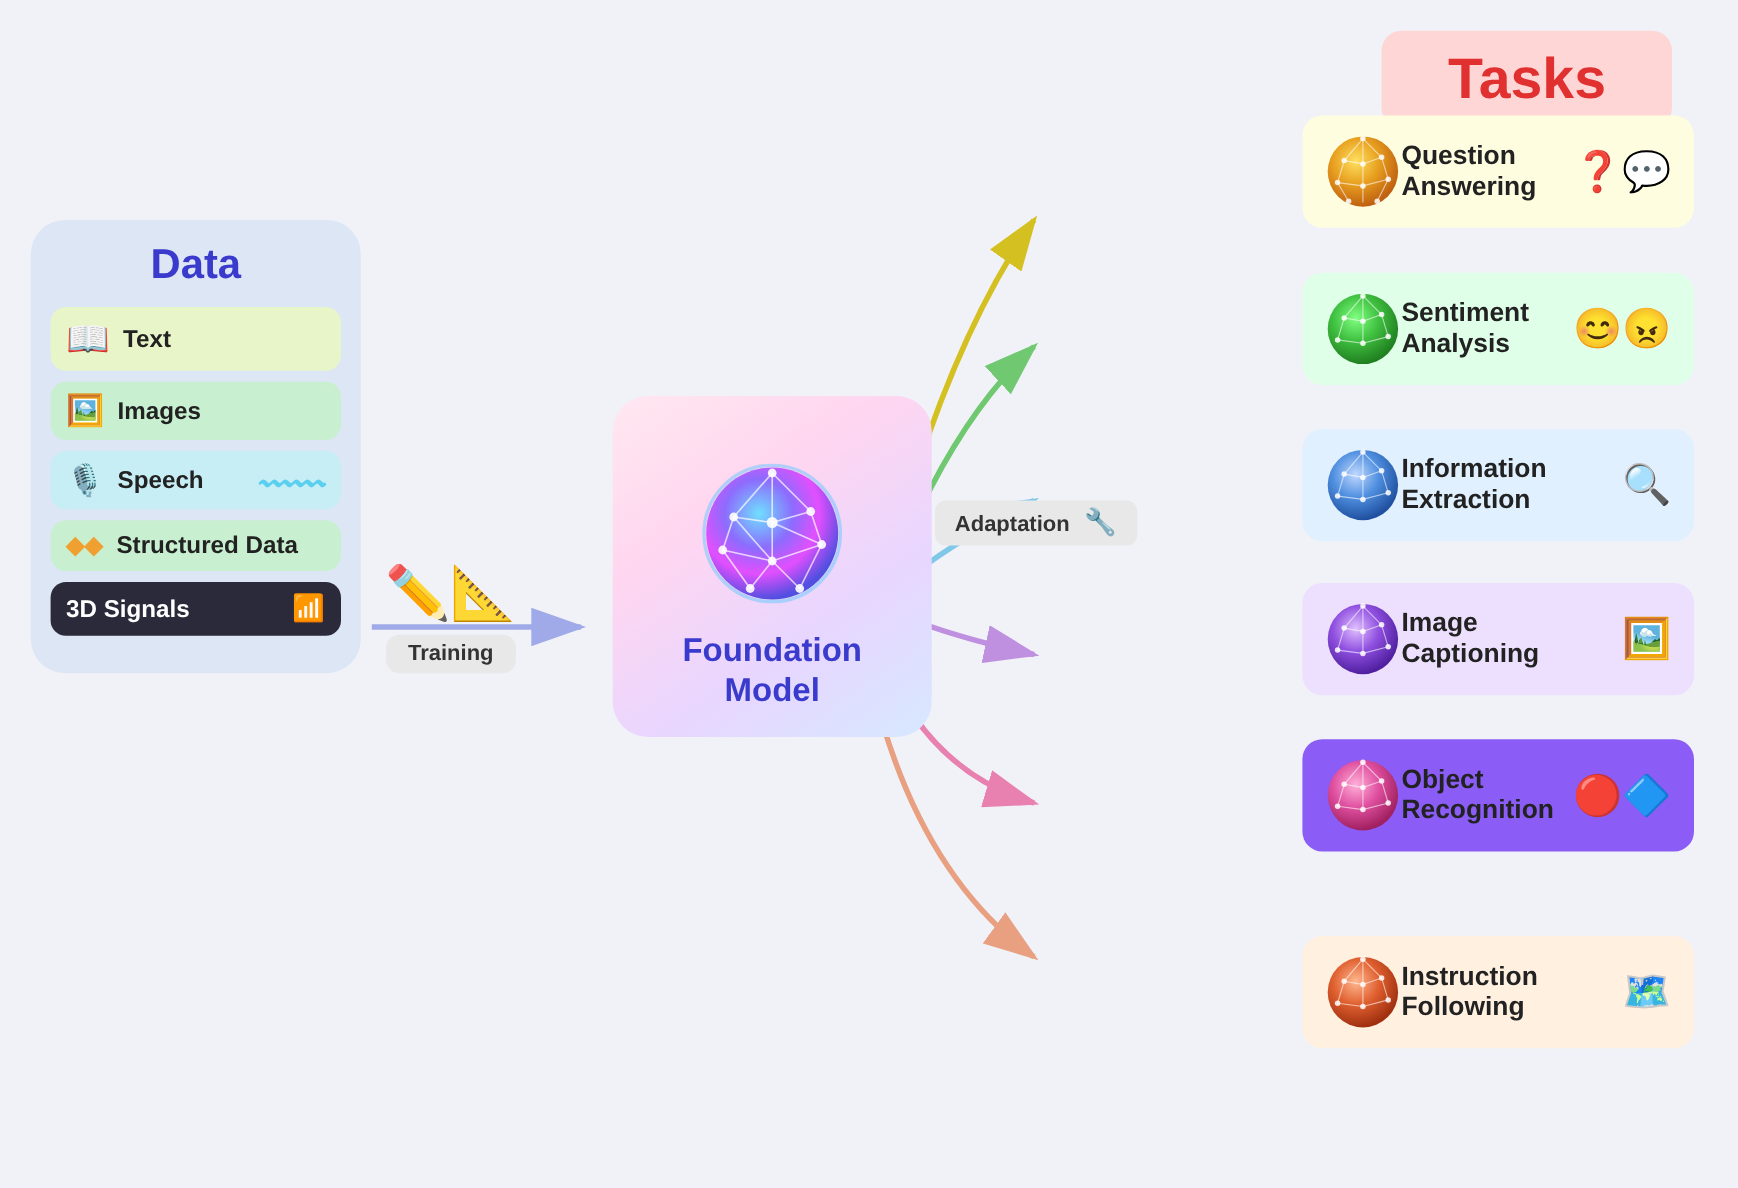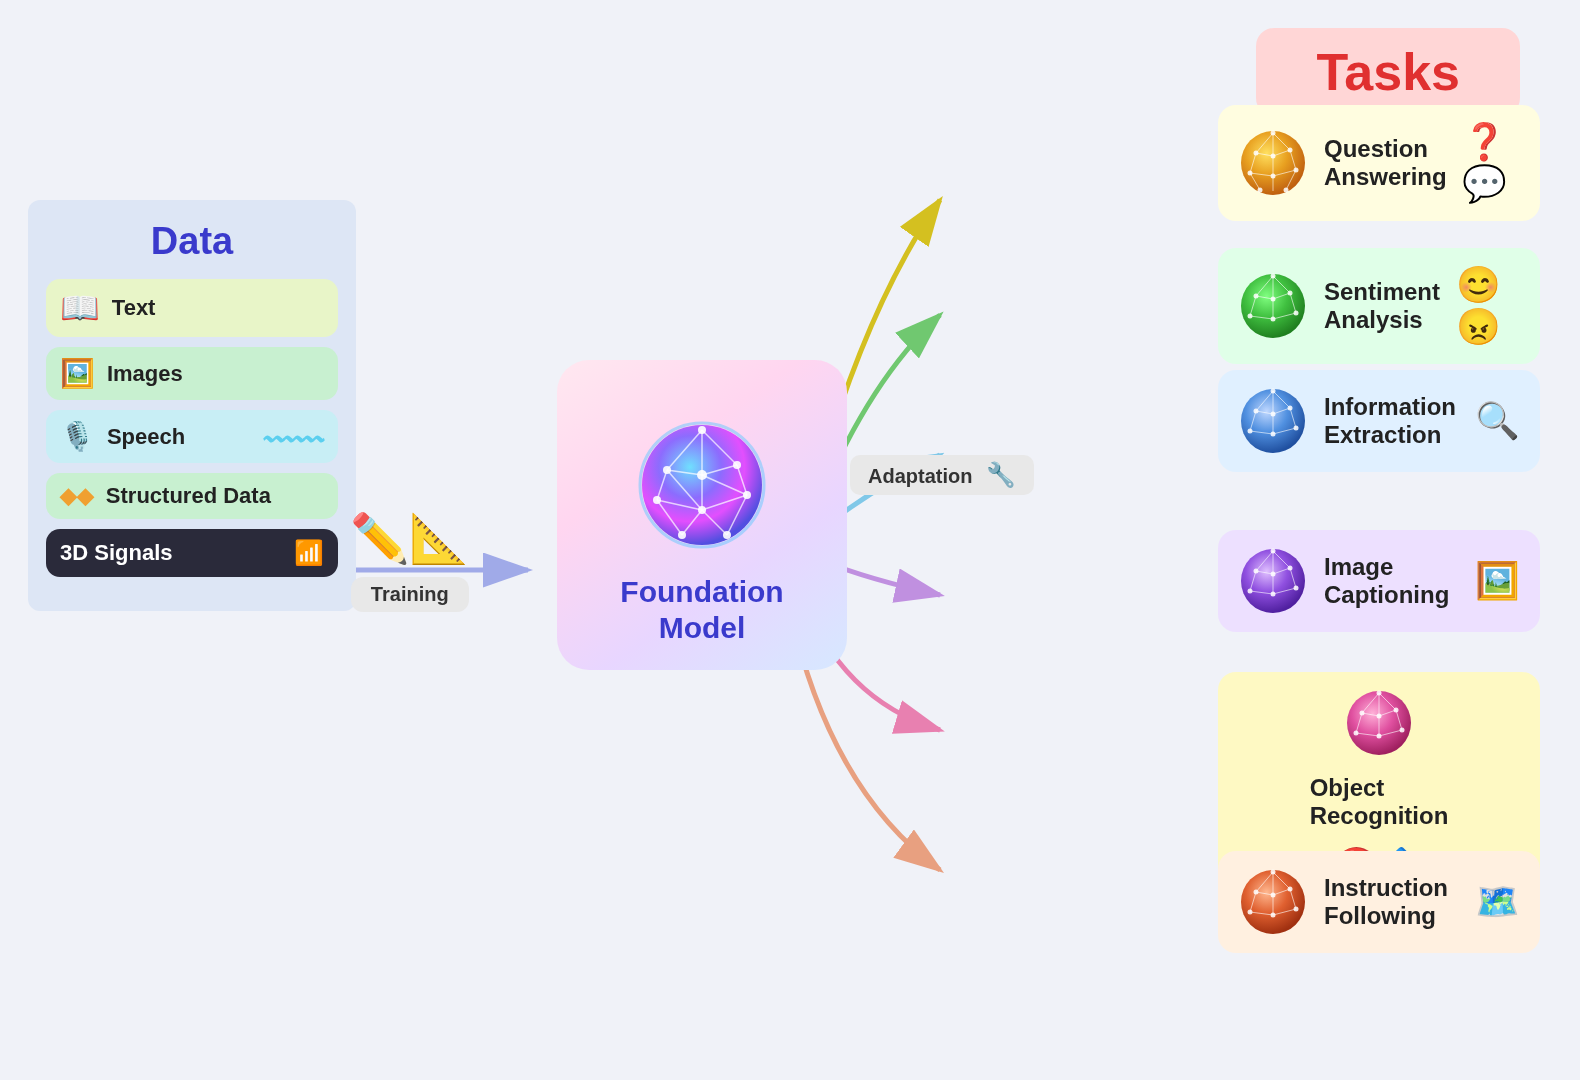--- a/index.html
+++ b/index.html
@@ -10,23 +10,23 @@
       font-family: 'Arial', sans-serif;
       overflow: hidden;
       position: relative;
     }
 
     
     .data-panel {
       position: absolute;
       left: 28px;
       top: 200px;
-      width: 328px;
+      width: 300px;
       background: #dde6f5;
-      border-radius: 12px;
+      border-radius: 31px;
       padding: 20px 18px 24px 18px;
     }
     .data-title {
       font-size: 38px;
       font-weight: 800;
       color: #3a3acc;
       text-align: center;
       margin-bottom: 16px;
     }
     .data-item {
@@ -110,36 +110,35 @@
     }
 
     
     .task-card {
       position: absolute;
       right: 40px;
       border-radius: 18px;
       padding: 16px 20px;
       display: flex;
       align-items: center;
-      gap: 16px;
-      width: 322px;
+      width: 356px;
     }
     .task-label {
       font-size: 24px;
       font-weight: 800;
       color: #222;
       flex: 1;
     }
     .task-icon { font-size: 44px; }
 
     .card-qa      { background: #fffde0; top: 105px; }
     .card-sa      { background: #e0ffe8; top: 248px; }
     .card-ie      { background: #e0f0ff; top: 390px; }
     .card-ic      { background: #ede0ff; top: 530px; margin-left: 19px; }
-    .card-or      { background: #fef9c3; top: 672px; flex-direction: column; }
+    .card-or      { background: #8b5cf6; top: 672px; }
     .card-if      { background: #fff0e0; top: 812px; margin-top: 39px; }
 
     
     .arrows-svg {
       position: absolute;
       top: 0; left: 0;
       width: 1580px;
       height: 1080px;
       pointer-events: none;
     }
@@ -364,21 +363,21 @@
     <circle cx="52" cy="22" r="2.5"></circle>
         <circle cx="12" cy="45" r="2.5"></circle>
         <circle cx="58" cy="42" r="2.5"></circle>
         <circle cx="35" cy="48" r="2.5"></circle>
       </g>
   </svg>
   <div class="task-label">Sentiment<br>Analysis</div>
   <span class="task-icon" style="font-size:36px;">😊😠</span>
 </div>
 
-<div class="task-card card-ie" style="top:370px;">
+<div class="task-card card-ie" style="top:390px;">
   <svg width="70" height="70" viewBox="0 0 70 70" xmlns="http://www.w3.org/2000/svg" style="flex-shrink:0;">
     <defs>
       <radialGradient id="ieG" cx="40%" cy="35%" r="65%">
         <stop offset="0%" stop-color="#c0d8ff"></stop>
         <stop offset="50%" stop-color="#5090e0"></stop>
         <stop offset="100%" stop-color="#2050a0"></stop>
       </radialGradient>
     </defs>
     <circle cx="35" cy="35" r="32" fill="url(#ieG)"></circle>
     <g stroke="rgba(255,255,255,0.6)" stroke-width="1" fill="none">

